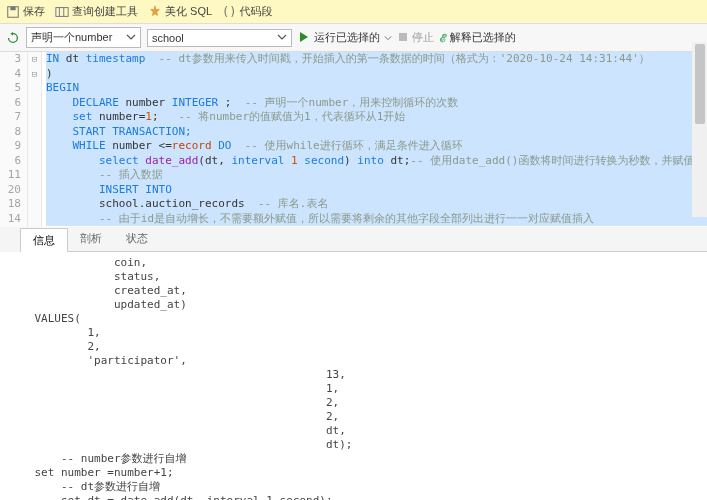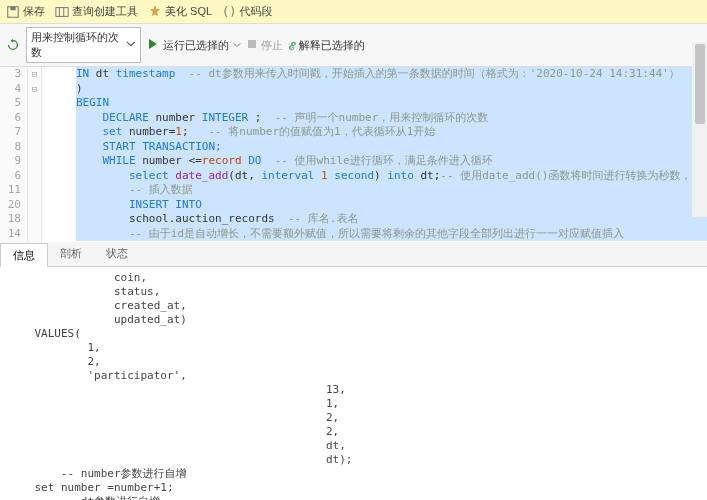--- a/index.html
+++ b/index.html
@@ -14,28 +14,28 @@
     .dd1 { width: 115px; }
     .dd2 { width: 145px; }
     .run-item { display: flex; align-items: center; gap: 4px; cursor: pointer; color: #333; }
     .stop-item { display: flex; align-items: center; gap: 4px; color: #999; }
     .explain-item { display: flex; align-items: center; gap: 3px; color: #333; }
     .editor { background: #fff; height: 175px; display: flex; font-family: Consolas, monospace; font-size: 11px; line-height: 14.5px; overflow: hidden; }
     .gutter { width: 28px; background: #fafafa; text-align: right; color: #a5a5a5; border-right: 1px solid #e8e8e8; }
     .gutter .ln { padding-right: 6px; }
     .fold { width: 14px; background: #fafafa; border-right: 1px solid #e8e8e8; }
     .fold .fc { text-align: center; color: #999; font-size: 9px; }
-    .code { flex: 1; padding-left: 4px; white-space: pre; overflow-x: auto; margin-left: 30px; }
+    .code { flex: 1; padding-left: 4px; white-space: pre; overflow-x: auto; }
     .sel { background: #cde4ff; }
     .kw { color: #1a7be0; }
     .id { color: #c54400; }
     .cm { color: #8a9a8a; }
     .fn { color: #a020a0; }
     .num { color: #d14f00; }
-    .tabs { display: flex; border-bottom: 1px solid #ccc; background: #f5f5f5; }
+    .tabs { display: flex; border-bottom: 1px solid #ccc; background: #f5f5f5; margin-left: 20px; }
     .tab { padding: 4px 12px; font-size: 11px; cursor: pointer; color: #666; }
     .tab.active { background: #fff; border-top: 1px solid #ccc; border-left: 1px solid #ccc; border-right: 1px solid #ccc; color: #000; position: relative; bottom: -1px; }
     .output { background: #fff; padding: 4px 8px; font-family: Consolas, monospace; font-size: 11px; line-height: 14px; white-space: pre; color: #444; height: 273px; overflow-y: auto; }
     .scrollbar { position: absolute; right: 0; top: 42px; width: 15px; height: 175px; background: #f0f0f0; }
     .scroll-thumb { background: #c5c5c5; width: 10px; margin: 2px auto 0; height: 80px; border-radius: 2px; }
   </style>
 </head>
 <body>
 
 <div class="toolbar">
@@ -65,21 +65,27 @@
     <span>代码段</span>
   </div>
 </div>
 
 <div class="row2">
   <span class="refresh-icn"><svg viewBox="0 0 16 16">
         <path d="M8 3 A5 5 0 1 1 3 8" fill="none" stroke="#2b8a2b" stroke-width="1.5"></path>
         <path d="M8 1 L8 5 L5 3 Z" fill="#2b8a2b"></path>
       </svg></span>
   <div class="dropdown dd1">
-    <span>用来控制循环的次数</span>
+    <span>声明一个number</span>
+    <span class="chev"><svg viewBox="0 0 10 10">
+          <path d="M1 3 L5 7 L9 3" fill="none" stroke="#555" stroke-width="1.2"></path>
+        </svg></span>
+  </div>
+  <div class="dropdown dd2">
+    <span>school</span>
     <span class="chev"><svg viewBox="0 0 10 10">
           <path d="M1 3 L5 7 L9 3" fill="none" stroke="#555" stroke-width="1.2"></path>
         </svg></span>
   </div>
   <div class="run-item">
     <span><svg width="12" height="12" viewBox="0 0 12 12">
           <path d="M2 1 L10 6 L2 11 Z" fill="#2b8a2b"></path>
         </svg></span>
     <span>运行已选择的</span>
     <span class="chev" style="width:8px"><svg viewBox="0 0 10 10">

